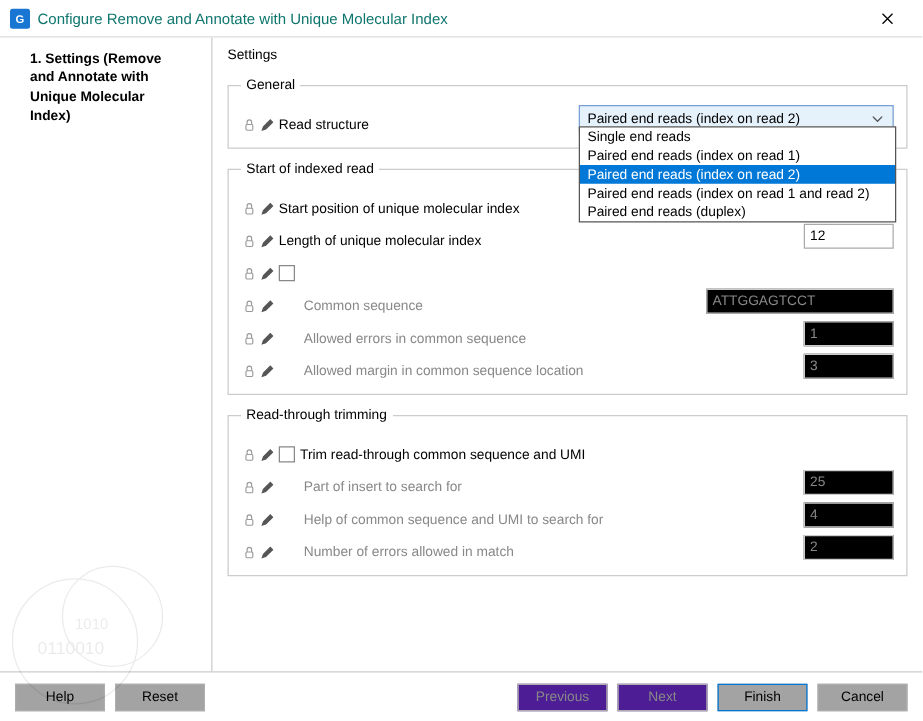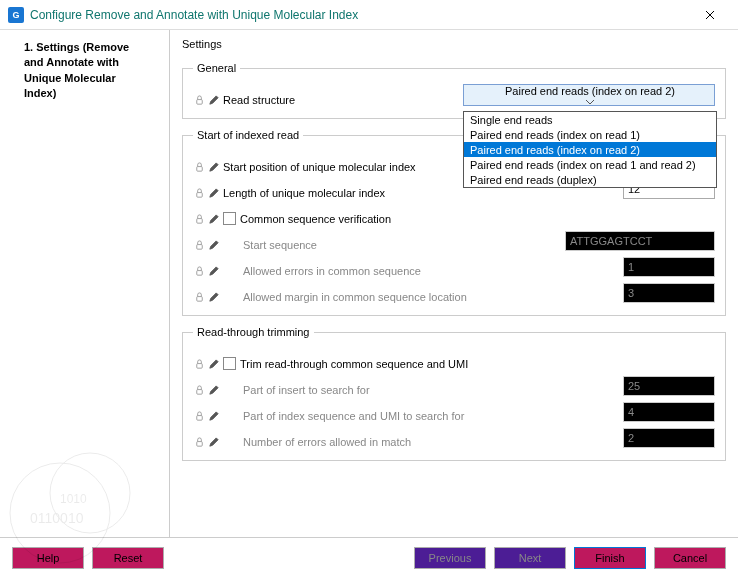--- a/index.html
+++ b/index.html
@@ -21,31 +21,31 @@
 .icon { width: 12px; height: 12px; display: inline-flex; align-items: center; justify-content: center; }
 .icon svg { width: 11px; height: 11px; }
 .lock svg { stroke: #999; fill: none; }
 .pencil svg { stroke: #555; fill: #555; }
 .checkbox { width: 13px; height: 13px; border: 1px solid #888; background: #fff; margin-right: 4px; flex-shrink: 0; cursor: pointer; }
 .label { flex: 0 0 auto; font-size: 11px; color: #000; }
 .label.disabled { color: #888; }
 .label.indent { margin-left: 20px; }
 .spacer { flex: 1; }
 .input { width: 150px; height: 20px; border: 1px solid #aaa; background: #fff; padding: 0 4px; font-size: 11px; }
-.input.small { width: 92px; }
+.input.small { width: 72px; }
 .input.disabled { background: #000000; color: #888; border-color: #ccc; }
-.dropdown { width: 252px; height: 22px; border: 1px solid #7a9fd4; background: #e5f1fb; display: flex; align-items: center; padding: 0 4px 0 6px; font-size: 11px; cursor: pointer; position: relative; flex-direction: column; }
+.dropdown { width: 252px; height: 22px; border: 1px solid #7a9fd4; background: #e5f1fb; display: flex; align-items: center; padding: 0 4px 0 6px; font-size: 11px; cursor: pointer; position: relative; }
 .dropdown .dd-text { flex: 1; }
 .dropdown .dd-arrow { width: 16px; display: flex; justify-content: center; }
-.dropdown-list { position: absolute; top: 26px; left: -1px; width: 254px; background: #fff; border: 1px solid #555; z-index: 100; }
+.dropdown-list { position: absolute; top: 16px; left: -1px; width: 254px; background: #fff; border: 1px solid #555; z-index: 100; }
 .dropdown-list .opt { height: 15px; padding: 0 6px; font-size: 11px; display: flex; align-items: center; cursor: pointer; }
 .dropdown-list .opt.selected { background: #0078d7; color: #fff; }
 .buttonbar { height: 40px; border-top: 1px solid #ccc; display: flex; align-items: center; padding: 0 12px; gap: 8px; }
 .buttonbar .gap { flex: 1; }
-.btn { min-width: 72px; height: 22px; border: 1px solid #adadad; background: #be185d; font-size: 11px; cursor: pointer; display: flex; align-items: center; justify-content: center; }
+.btn { min-width: 72px; height: 22px; border: 1px solid #adadad; background: #a3a3a3; font-size: 11px; cursor: pointer; display: flex; align-items: center; justify-content: center; }
 .btn.disabled { color: #888; background: #4c1d95; cursor: default; }
 .btn.primary { border-color: #0078d7; }
 .watermark { position: absolute; left: 0; bottom: 4px; width: 160px; height: 180px; opacity: 0.08; pointer-events: none; }
 </style>
 </head>
 <body>
 
 <div class="titlebar">
   <span class="appicon">G</span>
   <span class="title">Configure Remove and Annotate with Unique Molecular Index</span>
@@ -154,37 +154,36 @@
                 <path d="M4 5 V3 a2 2 0 0 1 4 0 V5" fill="none"></path>
               </svg>
             </span>
           <span class="icon pencil">
               <svg viewBox="0 0 12 12">
                 <path d="M2 10 L3 7 L9 1 L11 3 L5 9 Z"></path>
               </svg>
             </span>
         </span>
         <span class="checkbox"></span>
-        <span class="label">Common sequence verification</span>
-      </div>
-      <div class="row">
-        <span class="icons">
-          <span class="icon lock">
-              <svg viewBox="0 0 12 12">
-                <rect x="3" y="5" width="6" height="5" rx="1"></rect>
-                <path d="M4 5 V3 a2 2 0 0 1 4 0 V5" fill="none"></path>
-              </svg>
-            </span>
-          <span class="icon pencil">
-              <svg viewBox="0 0 12 12">
-                <path d="M2 10 L3 7 L9 1 L11 3 L5 9 Z"></path>
-              </svg>
-            </span>
-        </span>
-        <span class="label indent disabled">Start sequence</span>
+      </div>
+      <div class="row">
+        <span class="icons">
+          <span class="icon lock">
+              <svg viewBox="0 0 12 12">
+                <rect x="3" y="5" width="6" height="5" rx="1"></rect>
+                <path d="M4 5 V3 a2 2 0 0 1 4 0 V5" fill="none"></path>
+              </svg>
+            </span>
+          <span class="icon pencil">
+              <svg viewBox="0 0 12 12">
+                <path d="M2 10 L3 7 L9 1 L11 3 L5 9 Z"></path>
+              </svg>
+            </span>
+        </span>
+        <span class="label indent disabled">Common sequence</span>
         <span class="spacer"></span>
         <input class="input disabled" disabled="" value="ATTGGAGTCCT" style="">
       </div>
       <div class="row">
         <span class="icons">
           <span class="icon lock">
               <svg viewBox="0 0 12 12">
                 <rect x="3" y="5" width="6" height="5" rx="1"></rect>
                 <path d="M4 5 V3 a2 2 0 0 1 4 0 V5" fill="none"></path>
               </svg>
@@ -263,21 +262,21 @@
                 <rect x="3" y="5" width="6" height="5" rx="1"></rect>
                 <path d="M4 5 V3 a2 2 0 0 1 4 0 V5" fill="none"></path>
               </svg>
             </span>
           <span class="icon pencil">
               <svg viewBox="0 0 12 12">
                 <path d="M2 10 L3 7 L9 1 L11 3 L5 9 Z"></path>
               </svg>
             </span>
         </span>
-        <span class="label indent disabled">Part of index sequence and UMI to search for</span>
+        <span class="label indent disabled">Help of common sequence and UMI to search for</span>
         <span class="spacer"></span>
         <input class="input small disabled" disabled="" value="4" style="">
       </div>
       <div class="row">
         <span class="icons">
           <span class="icon lock">
               <svg viewBox="0 0 12 12">
                 <rect x="3" y="5" width="6" height="5" rx="1"></rect>
                 <path d="M4 5 V3 a2 2 0 0 1 4 0 V5" fill="none"></path>
               </svg>

